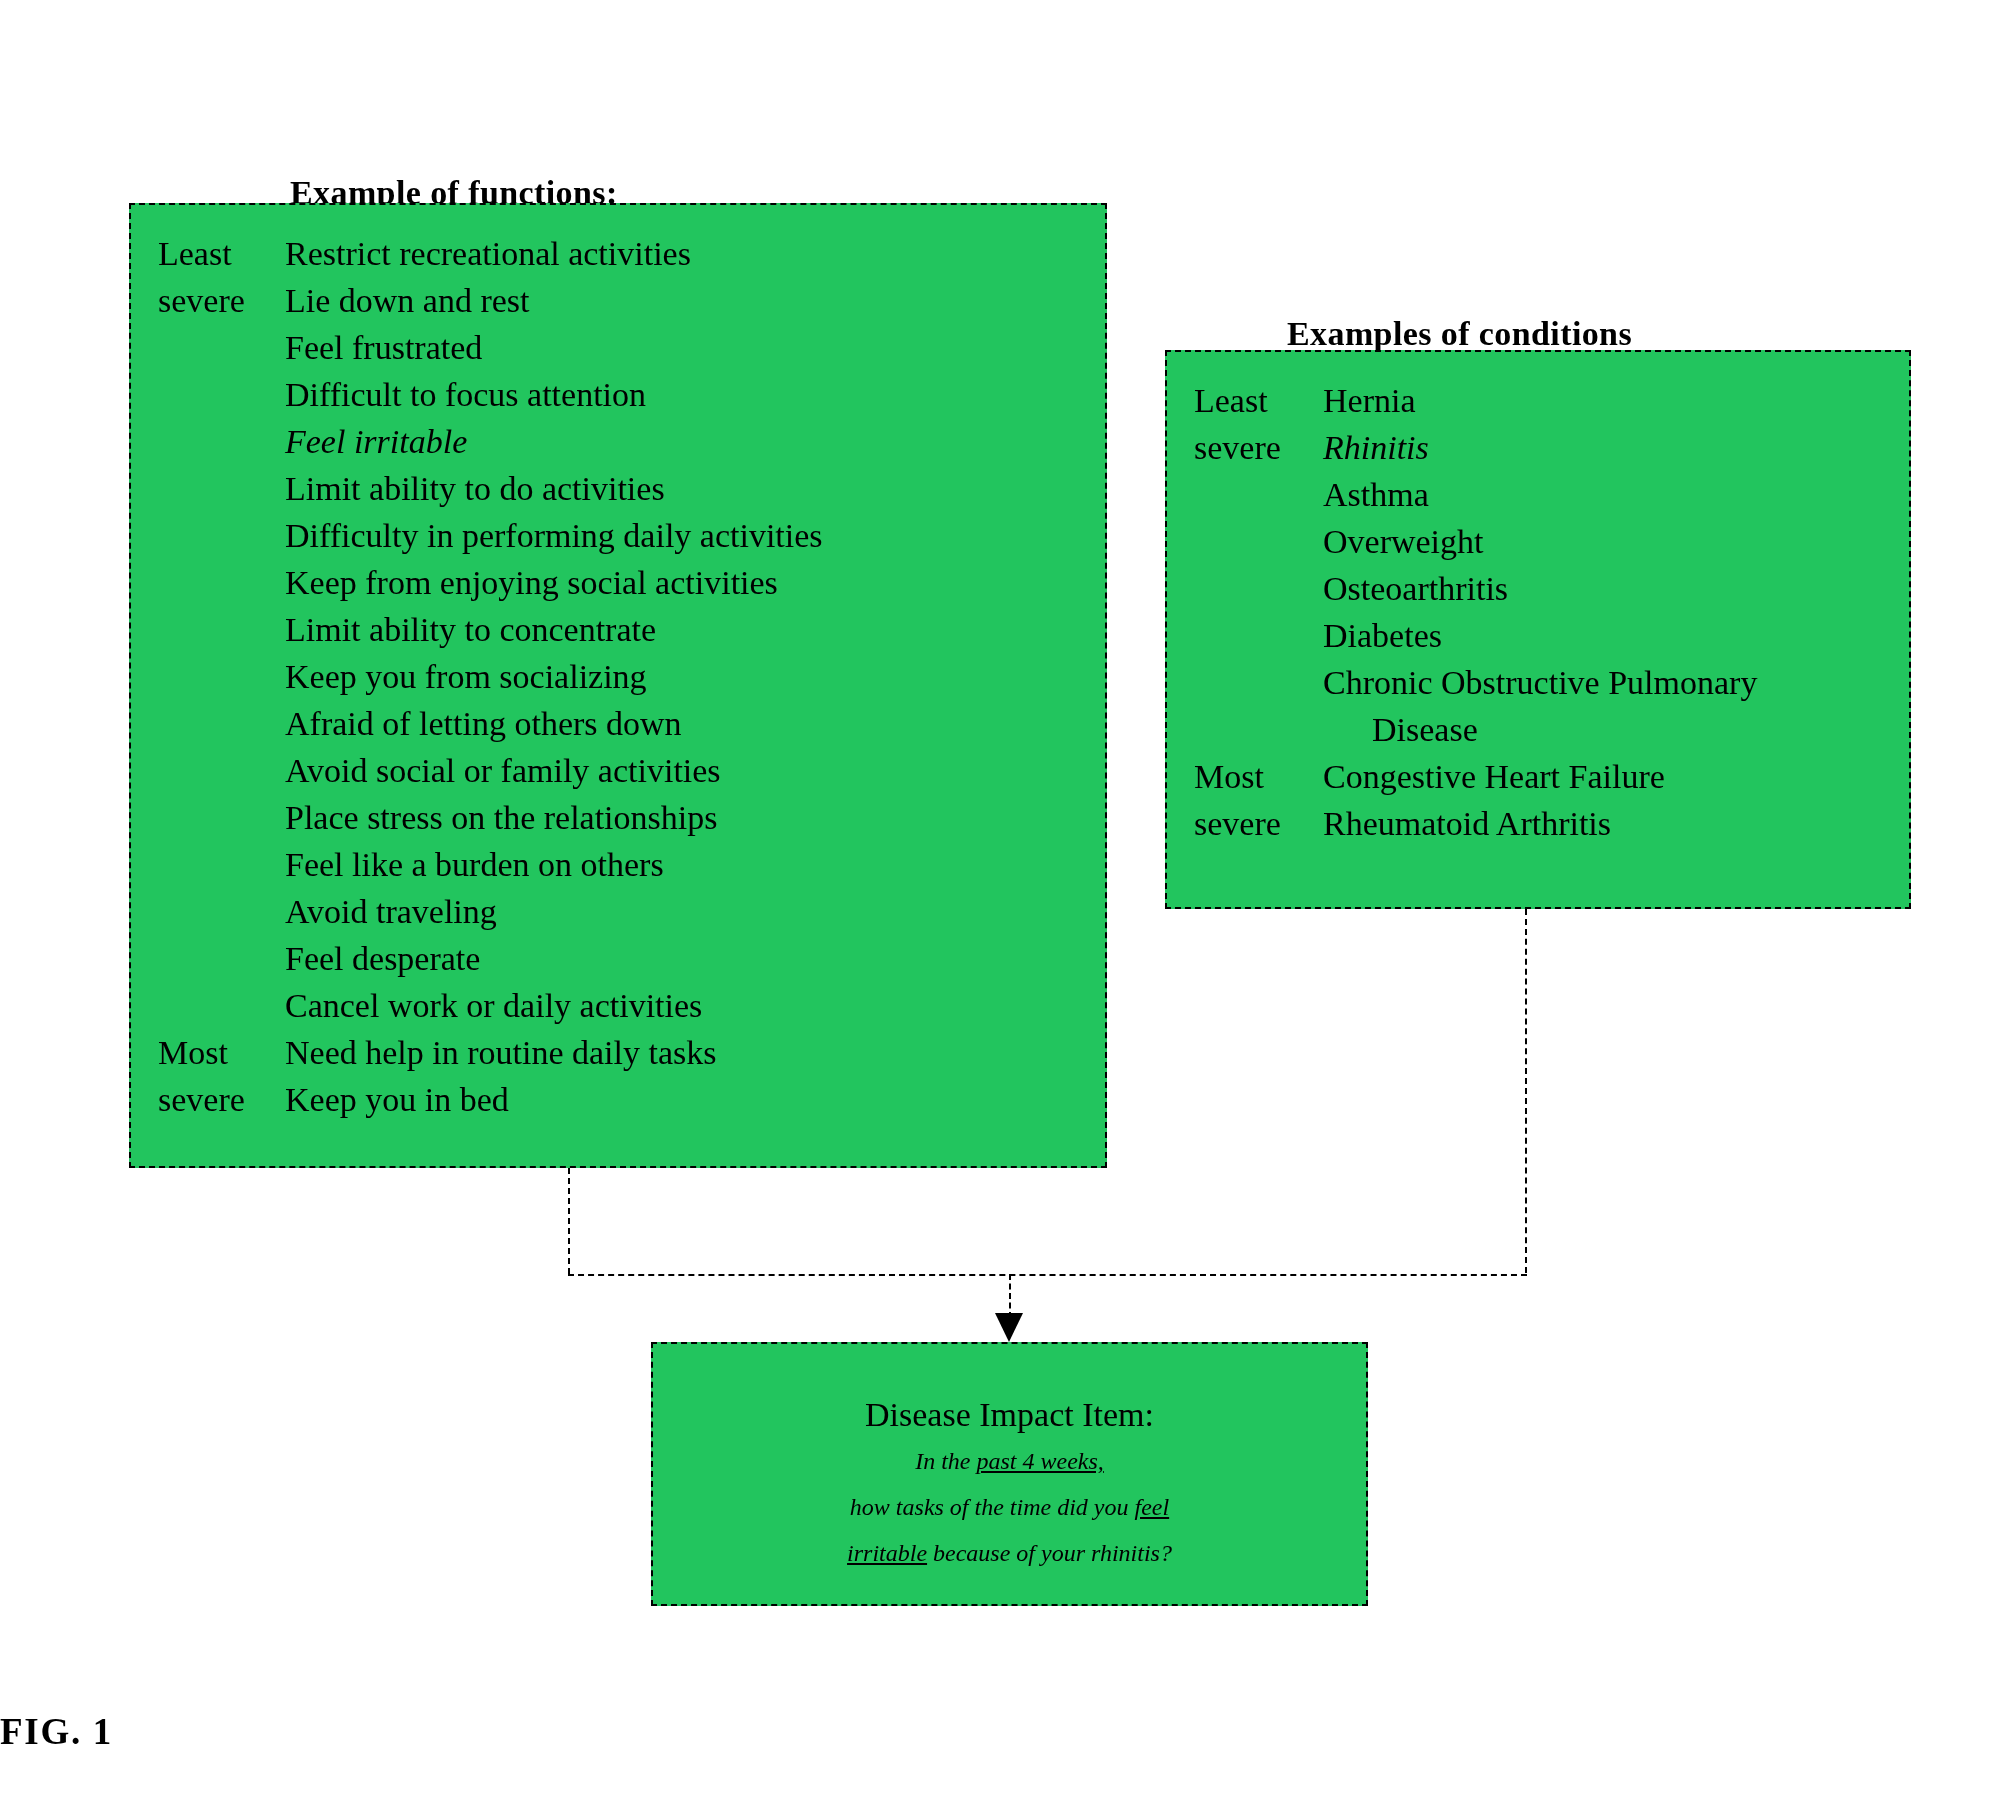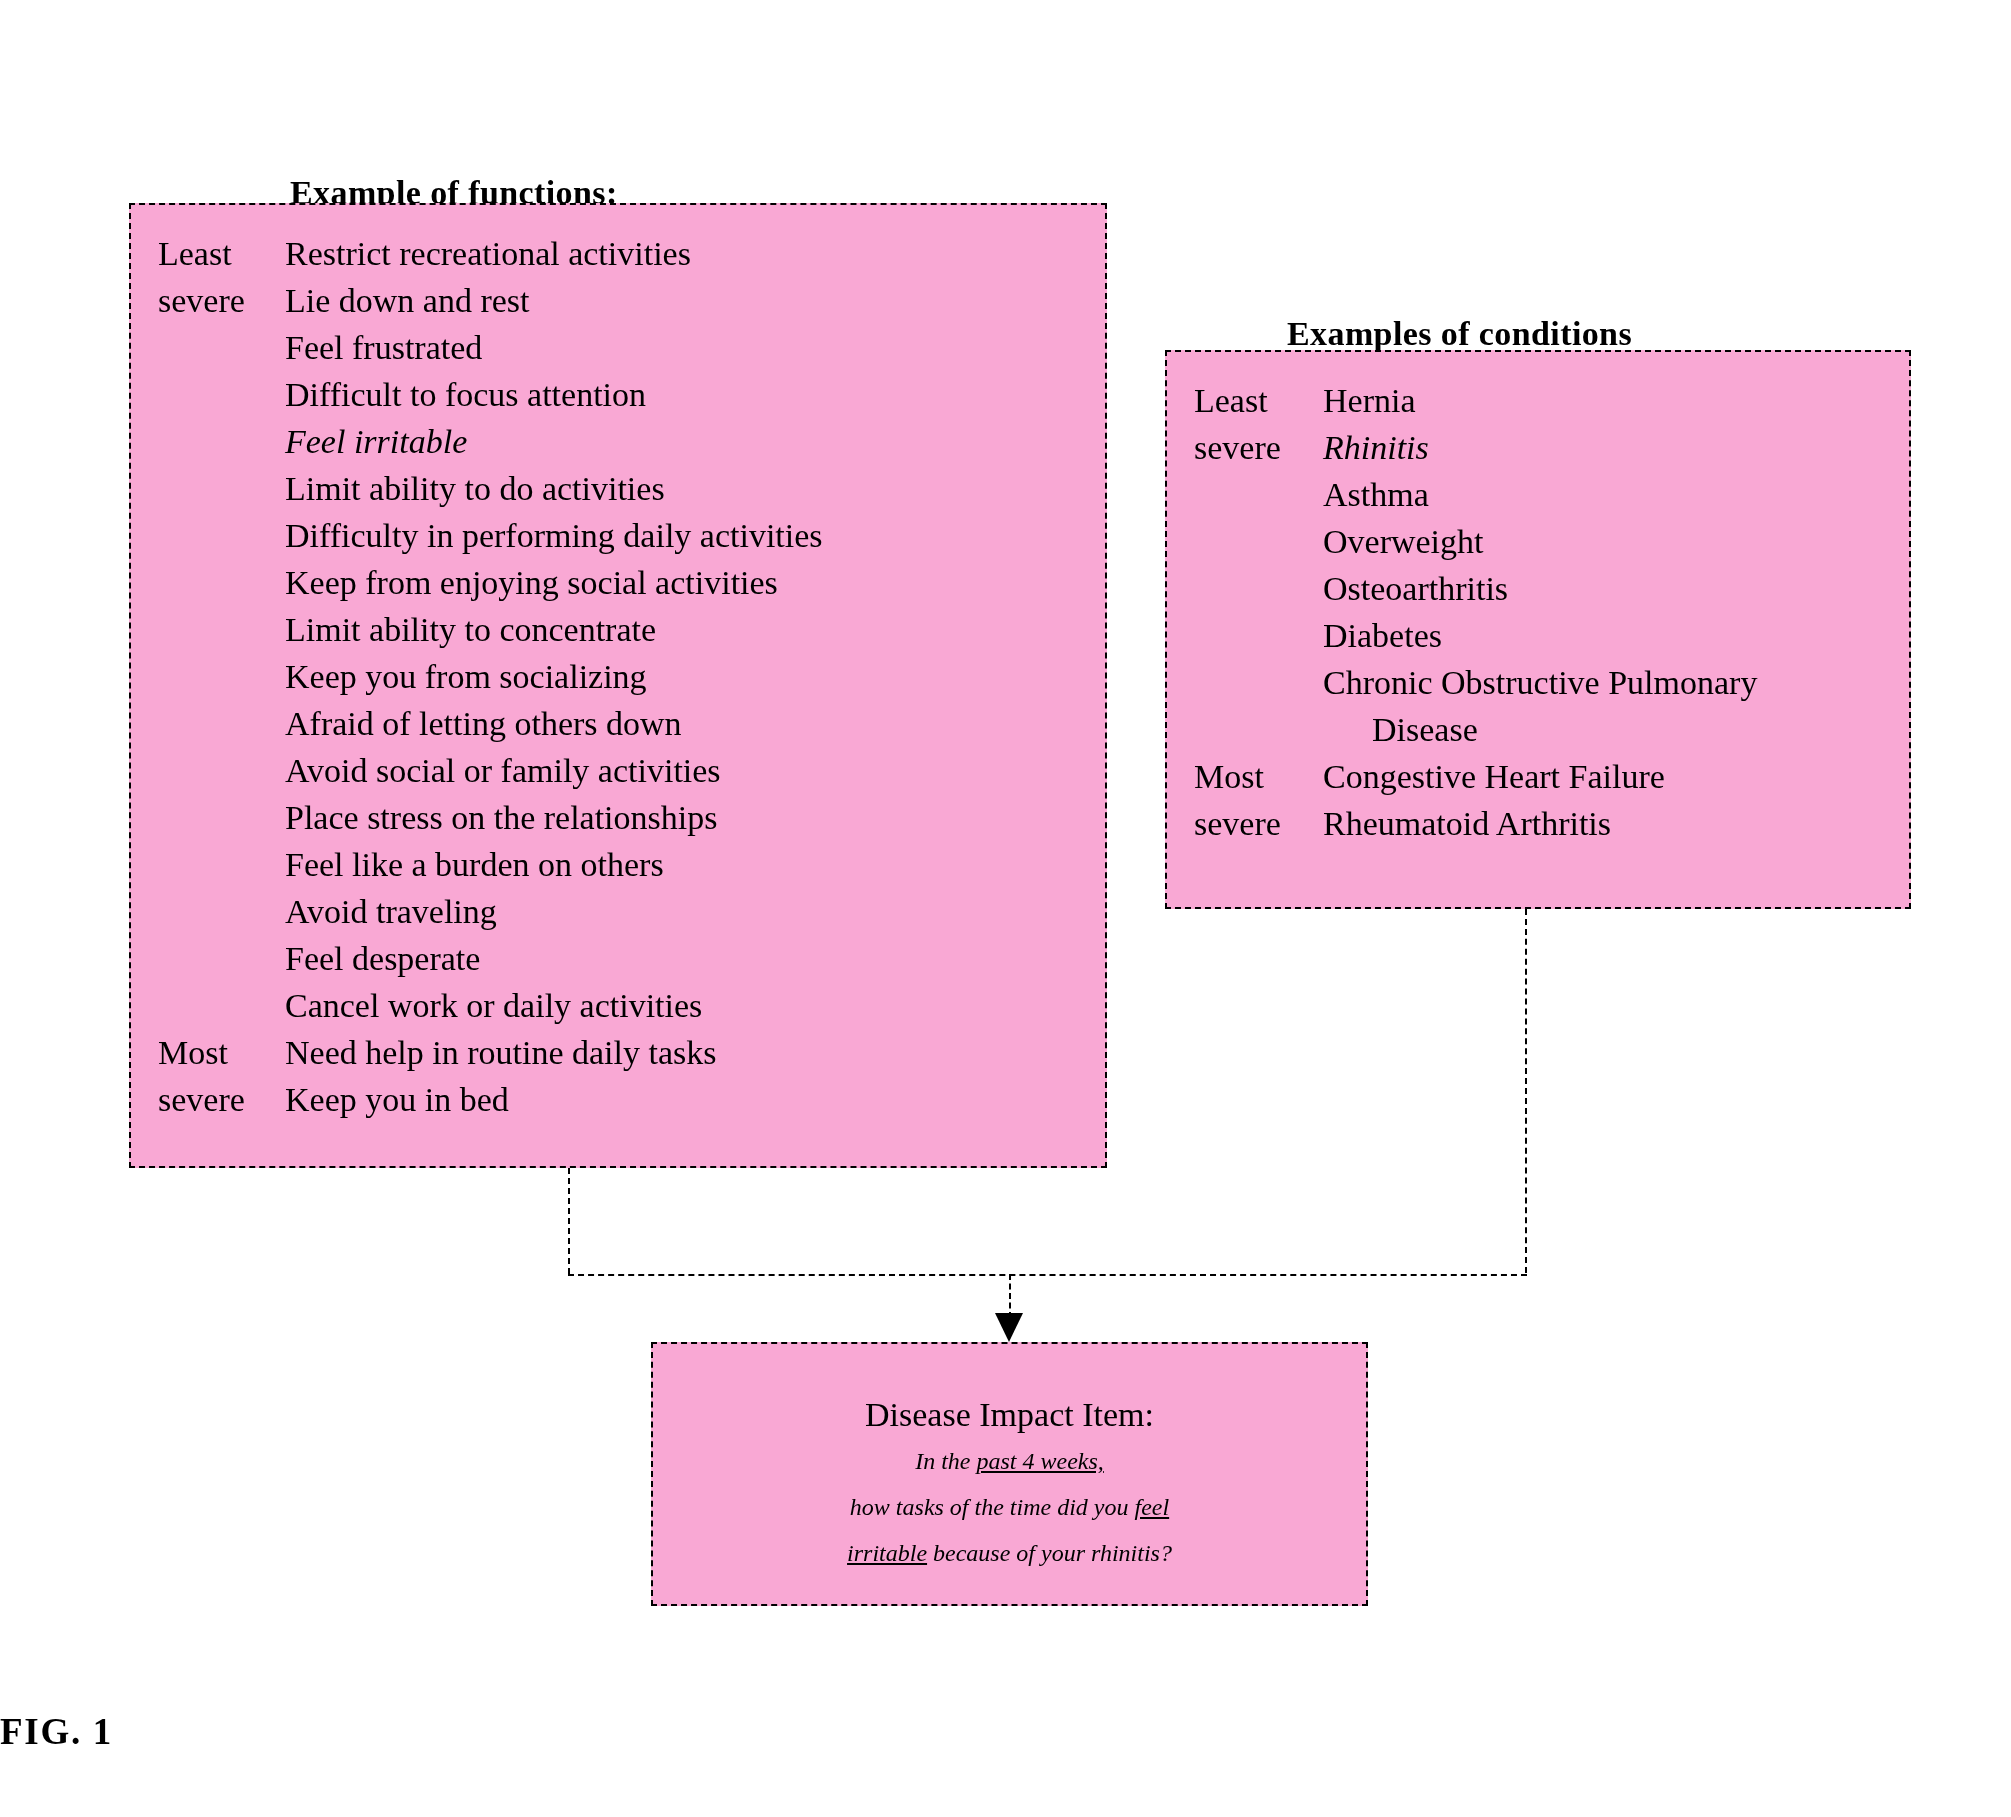--- a/index.html
+++ b/index.html
@@ -40,21 +40,21 @@
   #conditions-heading {
     left: 1287px;
     top: 312px;
   }
 
   
   .box {
     position: absolute;
     border: 2.5px dashed #000000;
     box-sizing: border-box;
-    background: #f9a8d4;
+    background: #22c55e;
   }
   #functions-box {
     left: 129px;
     top: 203px;
     width: 978px;
     height: 965px;
   }
   #conditions-box {
     left: 1165px;
     top: 350px;

